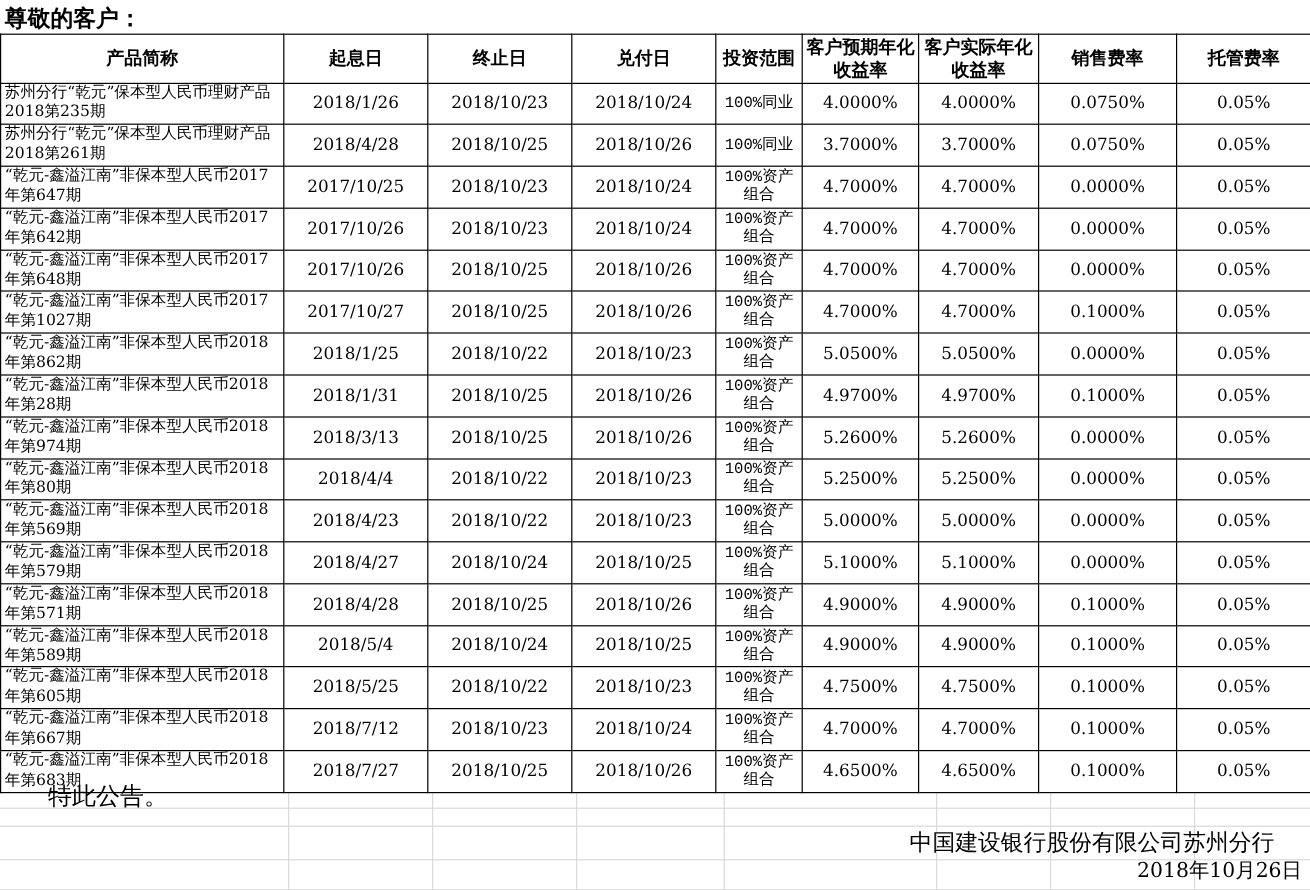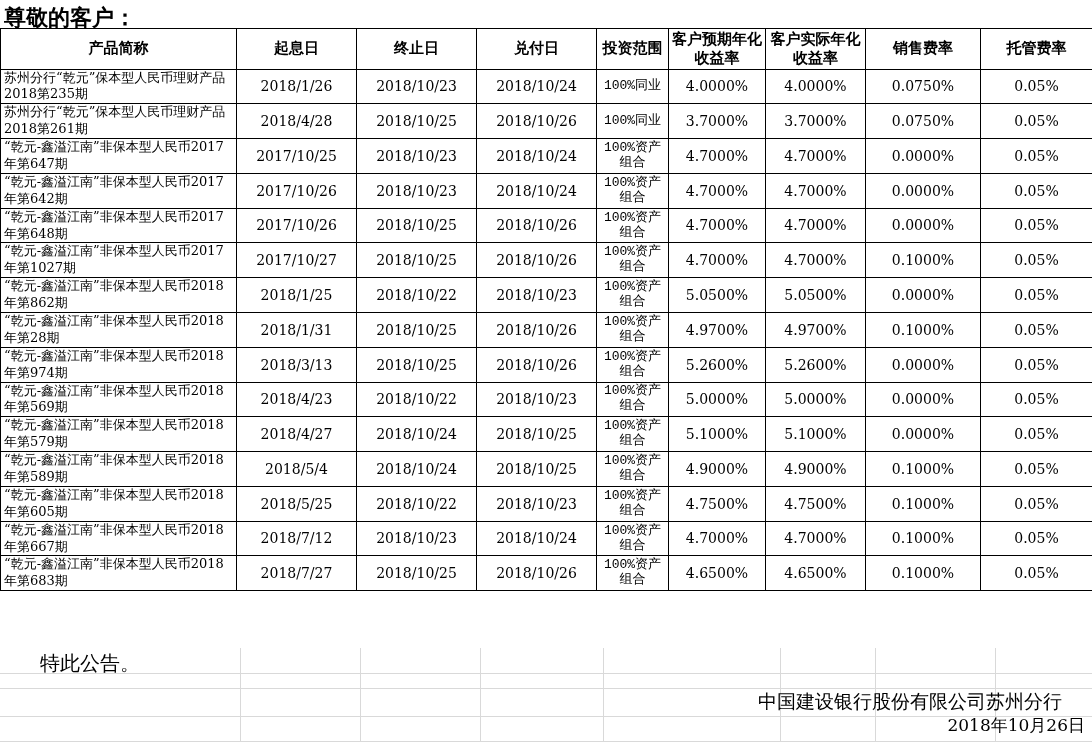--- a/index.html
+++ b/index.html
@@ -8,21 +8,21 @@
     font-family:"DejaVu Serif","Liberation Serif",serif;
     color:#000;
   }
   .sheet{position:relative;width:1092px;height:742px;background:#fff;overflow:hidden;}
 
   
   .grid-layer{position:absolute;left:0;top:648px;width:1092px;height:94px;z-index:0;}
   .vline{position:absolute;top:0;width:1px;height:94px;background:#d9d9d9;}
   .hline{position:absolute;left:0;width:1092px;height:1px;background:#d9d9d9;}
 
-  .greeting{position:absolute;top:3px;left:4px;font-size:22px;font-weight:bold;z-index:2;}
+  .greeting{position:absolute;top:3px;left:4px;font-size:19px;font-weight:bold;z-index:2;}
 
   table.products{
     position:absolute;top:28px;left:0;z-index:1;
     width:1092px;border-collapse:collapse;table-layout:fixed;background:#fff;
   }
   table.products th,table.products td{
     border:1px solid #000;overflow:hidden;
   }
   table.products thead tr{height:38px;}
   table.products th{
@@ -186,39 +186,61 @@
           <td>2018/3/13</td>
           <td>2018/10/25</td>
           <td>2018/10/26</td>
           <td>100%资产组合</td>
           <td>5.2600%</td>
           <td>5.2600%</td>
           <td>0.0000%</td>
           <td>0.05%</td>
         </tr>
         <tr>
+          <td>“乾元-鑫溢江南”非保本型人民币2018年第80期</td>
+          <td>2018/4/4</td>
+          <td>2018/10/22</td>
+          <td>2018/10/23</td>
+          <td>100%资产组合</td>
+          <td>5.2500%</td>
+          <td>5.2500%</td>
+          <td>0.0000%</td>
+          <td>0.05%</td>
+        </tr>
+        <tr>
           <td>“乾元-鑫溢江南”非保本型人民币2018年第569期</td>
           <td>2018/4/23</td>
           <td>2018/10/22</td>
           <td>2018/10/23</td>
           <td>100%资产组合</td>
           <td>5.0000%</td>
           <td>5.0000%</td>
           <td>0.0000%</td>
           <td>0.05%</td>
         </tr>
         <tr>
           <td>“乾元-鑫溢江南”非保本型人民币2018年第579期</td>
           <td>2018/4/27</td>
           <td>2018/10/24</td>
           <td>2018/10/25</td>
           <td>100%资产组合</td>
           <td>5.1000%</td>
           <td>5.1000%</td>
           <td>0.0000%</td>
+          <td>0.05%</td>
+        </tr>
+        <tr>
+          <td>“乾元-鑫溢江南”非保本型人民币2018年第571期</td>
+          <td>2018/4/28</td>
+          <td>2018/10/25</td>
+          <td>2018/10/26</td>
+          <td>100%资产组合</td>
+          <td>4.9000%</td>
+          <td>4.9000%</td>
+          <td>0.1000%</td>
           <td>0.05%</td>
         </tr>
         <tr>
           <td>“乾元-鑫溢江南”非保本型人民币2018年第589期</td>
           <td>2018/5/4</td>
           <td>2018/10/24</td>
           <td>2018/10/25</td>
           <td>100%资产组合</td>
           <td>4.9000%</td>
           <td>4.9000%</td>

